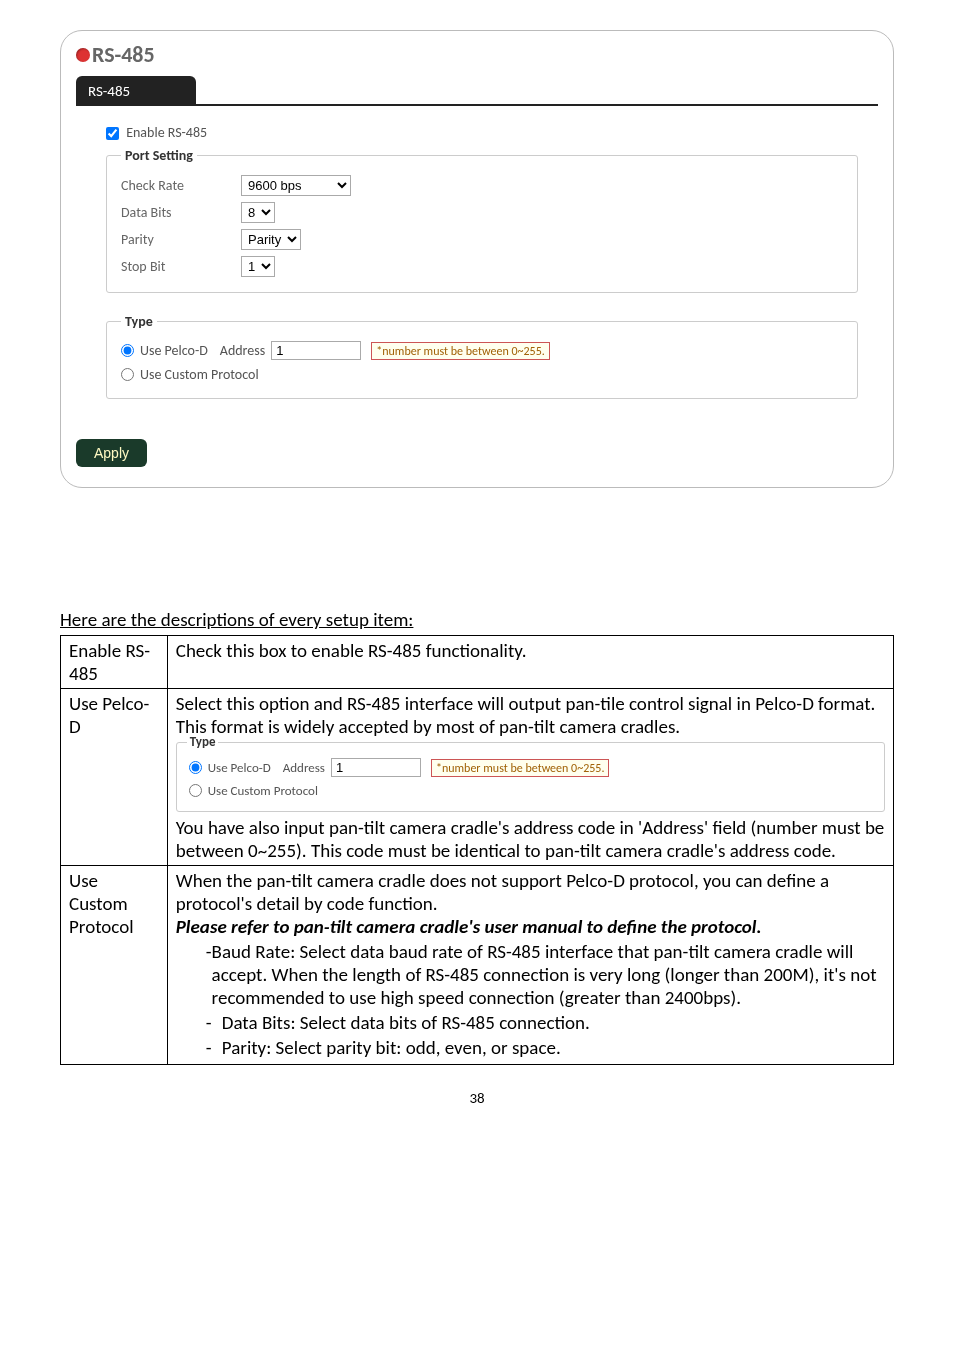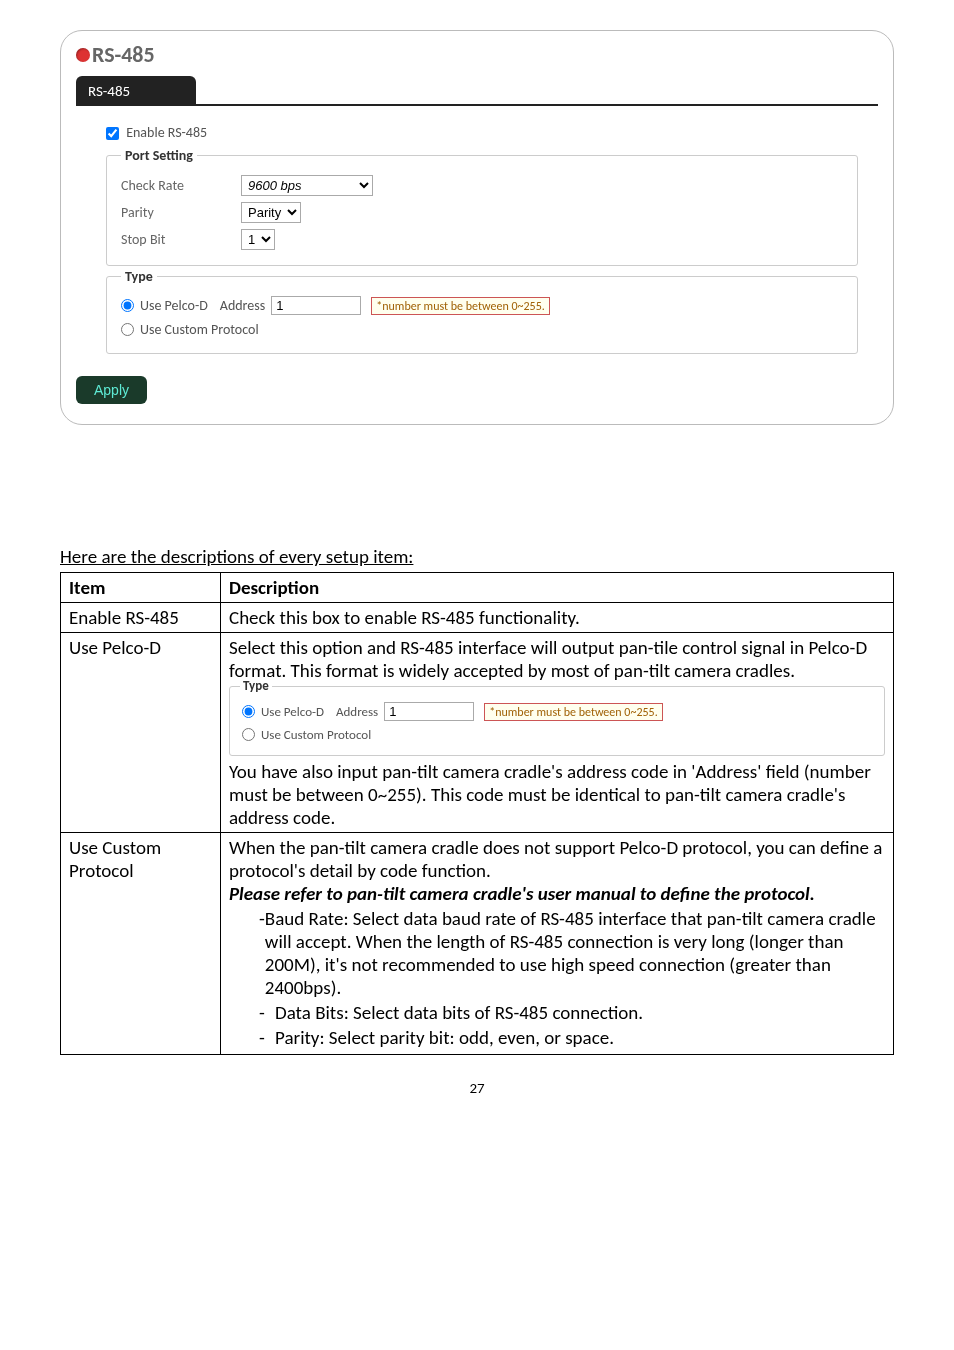--- a/index.html
+++ b/index.html
@@ -51,21 +51,21 @@
     padding: 18px 20px 10px 30px;
     font-size: 14px;
     color: #555;
   }
   .chk-row { margin-bottom: 6px; }
   .chk-row input { margin-right: 4px; vertical-align: middle; }
   fieldset {
     border: 1px solid #ccc;
     border-radius: 3px;
     padding: 8px 20px 12px 14px;
-    margin-bottom: 2px;
+    margin-bottom: 20px;
   }
   legend {
     font-weight: bold;
     color: #333;
     padding: 0 4px;
     font-size: 14px;
   }
   .fldrow {
     display: flex;
     align-items: center;
@@ -91,21 +91,21 @@
   }
   .warn-box {
     border: 1px solid #c55;
     background: #ffe;
     color: #a16207;
     font-size: 12px;
     padding: 1px 4px;
   }
   .apply-btn {
     background: #1a3a2a;
-    color: #5eead4;
+    color: #fef9c3;
     border: none;
     border-radius: 6px;
     padding: 6px 18px;
     font-size: 14px;
     margin-top: 10px;
     cursor: pointer;
   }
 
   .intro-line {
     font-size: 19px;
@@ -163,21 +163,25 @@
   <div class="form-area">
     <div class="chk-row">
       <input type="checkbox" checked="" style="">
       <label>Enable RS-485</label>
     </div>
 
     <fieldset>
       <legend>Port Setting</legend>
       <div class="fldrow">
         <span class="lbl">Check Rate</span>
-        <select style="width:132px;font-style:italic;"><option>9600 bps</option></select>
+        <select style="width:110px;"><option>9600 bps</option></select>
+      </div>
+      <div class="fldrow">
+        <span class="lbl">Data Bits</span>
+        <select><option>8</option></select>
       </div>
       <div class="fldrow">
         <span class="lbl">Parity</span>
         <select><option>Parity</option></select>
       </div>
       <div class="fldrow">
         <span class="lbl">Stop Bit</span>
         <select><option>1</option></select>
       </div>
     </fieldset>
@@ -198,24 +202,20 @@
     </fieldset>
   </div>
 
   <button class="apply-btn">Apply</button>
 </div>
 
 <div class="intro-line">Here are the descriptions of every setup item:</div>
 
 <table class="desc">
   <tbody>
-      <tr>
-    <th style="width:160px;">Item</th>
-    <th>Description</th>
-  </tr>
   <tr>
     <td>Enable RS-485</td>
     <td>Check this box to enable RS-485 functionality.</td>
   </tr>
   <tr>
     <td>Use Pelco-D</td>
     <td>
       <div>Select this option and RS-485 interface will output pan-tile control signal in Pelco-D format. This format is widely accepted by most of pan-tilt camera cradles.</div>
 
       <div class="inner-type">
@@ -253,13 +253,13 @@
         <div class="li">
               <span class="dash">-</span>
               <span>Parity: Select parity bit: odd, even, or space.</span>
             </div>
       </div>
     </td>
   </tr>
 </tbody>
   </table>
 
-<div class="pagenum">27</div>
+<div class="pagenum">38</div>
 
 </body></html>

